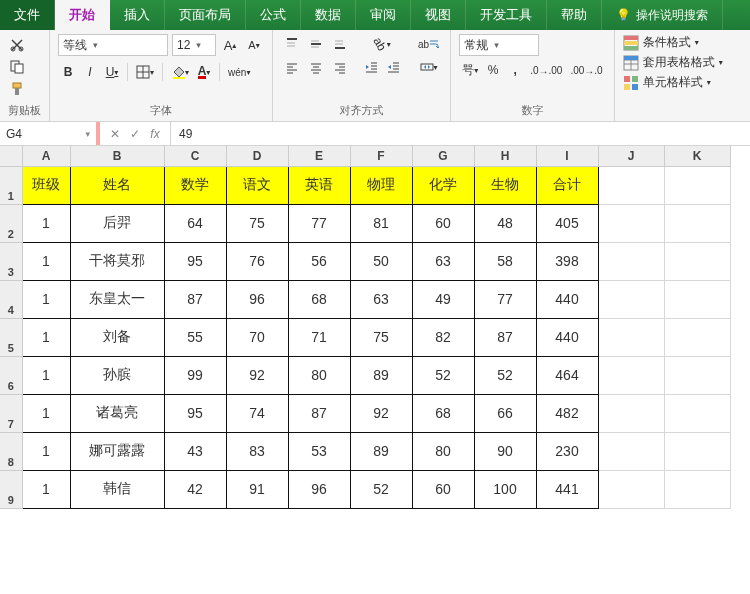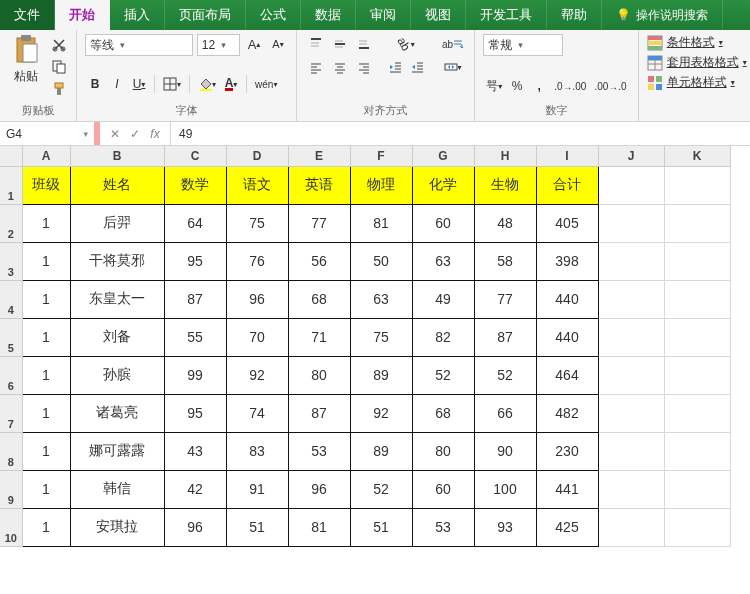--- a/index.html
+++ b/index.html
@@ -11,34 +11,34 @@
 .tab.tell{font-size:12px;opacity:0.95;}
 .tab.tell .bulb{margin-right:5px;}
 .ribbon{display:flex;background:#f5f5f5;border-bottom:1px solid #d4d4d4;height:92px;}
 .group{border-right:1px solid #d4d4d4;padding:4px 8px 0 8px;display:flex;flex-direction:column;justify-content:space-between;}
 .group-body{display:flex;align-items:flex-start;gap:6px;flex:1;}
 .group-label{text-align:center;font-size:11px;color:#666;padding:2px 0 3px;}
 .big-btn{display:flex;flex-direction:column;align-items:center;width:36px;cursor:pointer;}
 .big-btn svg{margin-bottom:2px;}
 .mini-col{display:flex;flex-direction:column;gap:4px;padding-top:2px;}
 .mini-btn{width:18px;height:18px;display:flex;align-items:center;justify-content:center;cursor:pointer;}
-.font-row1{display:flex;gap:4px;margin-bottom:18px;}
+.font-row1{display:flex;align-items:center;gap:4px;margin-bottom:6px;}
 .font-row2{display:flex;align-items:center;gap:2px;}
 .combo{background:#fff;border:1px solid #c6c6c6;height:22px;display:flex;align-items:center;padding:0 4px;font-size:12px;cursor:pointer;}
 .combo .arrow{margin-left:6px;font-size:9px;color:#666;}
 .icon-btn{min-width:20px;height:20px;display:flex;align-items:center;justify-content:center;cursor:pointer;border:1px solid transparent;padding:0 2px;}
 .sep{width:1px;height:18px;background:#d4d4d4;margin:0 3px;}
 .align-grid{display:grid;grid-template-columns:repeat(3,22px);grid-template-rows:repeat(2,22px);gap:2px;}
 .align-extra{display:flex;flex-direction:column;gap:3px;margin-left:4px;}
-.num-col{display:flex;flex-direction:column;gap:20px;}
+.num-col{display:flex;flex-direction:column;gap:4px;}
 .num-row{display:flex;gap:2px;}
 .styles-col{display:flex;flex-direction:column;gap:3px;font-size:12px;}
 .style-row{display:flex;align-items:center;gap:4px;cursor:pointer;white-space:nowrap;}
 .formula-bar{display:flex;align-items:center;height:24px;border-bottom:1px solid #d4d4d4;background:#fff;}
-.name-box{width:100px;border-right:6px solid #fca5a5;padding:0 6px;height:100%;display:flex;align-items:center;justify-content:space-between;}
+.name-box{width:100px;border-right:4px solid #fca5a5;padding:0 6px;height:100%;display:flex;align-items:center;justify-content:space-between;}
 .name-box .arrow{font-size:9px;color:#888;}
 .fb-btns{display:flex;align-items:center;gap:2px;padding:0 6px;border-right:1px solid #d4d4d4;height:100%;}
 .fb-btn{width:18px;height:18px;display:flex;align-items:center;justify-content:center;color:#888;}
 .fb-input{flex:1;padding:0 8px;}
 .sheet{position:relative;}
 table{border-collapse:collapse;table-layout:fixed;}
 .corner{width:22px;height:20px;background:#eee;border:1px solid #ccc;border-top:none;border-left:none;}
 .colh{height:20px;background:#eee;border:1px solid #ccc;border-top:none;text-align:center;font-size:12px;color:#444;}
 .rowh{width:22px;background:#eee;border:1px solid #ccc;border-left:none;text-align:center;font-size:11px;color:#444;vertical-align:bottom;padding-bottom:2px;}
 .cell{border:1px solid #111;text-align:center;height:38px;font-size:14px;}
@@ -63,28 +63,20 @@
   <div class="tab tell">
       <span class="bulb">💡</span>
       <span>操作说明搜索</span>
     </div>
 </div>
 
 <div class="ribbon">
 
   <div class="group">
     <div class="group-body">
-      <div class="big-btn">
-        <svg width="28" height="32">
-            <rect x="5" y="4" width="18" height="24" fill="#d9a24a" stroke="#a3762e"></rect>
-            <rect x="9" y="1" width="10" height="6" rx="1" fill="#888"></rect>
-            <rect x="11" y="10" width="14" height="18" fill="#fff" stroke="#888"></rect>
-          </svg>
-        <span>粘贴</span>
-      </div>
       <div class="mini-col">
         <div class="mini-btn">
             <svg width="14" height="14">
               <path d="M2 2 L12 12 M12 2 L2 12" stroke="#444" stroke-width="1.5"></path>
               <circle cx="3" cy="11" r="2" fill="none" stroke="#444"></circle>
               <circle cx="11" cy="11" r="2" fill="none" stroke="#444"></circle>
             </svg>
           </div>
         <div class="mini-btn">
             <svg width="14" height="14">
@@ -268,21 +260,21 @@
           </div>
         <div class="icon-btn">
             <span style="font-size:10px;">.00→.0</span>
           </div>
       </div>
     </div>
     <div class="group-label">数字</div>
   </div>
 
   <div class="group" style="border-right:none;">
-    <div class="styles-col" style="flex:1;text-decoration:underline;">
+    <div class="styles-col" style="flex:1;">
       <div class="style-row">
           <svg width="16" height="16">
             <rect x="1" y="1" width="14" height="14" fill="none" stroke="#888"></rect>
             <rect x="1" y="1" width="14" height="4" fill="#e27474"></rect>
             <rect x="1" y="6" width="14" height="4" fill="#f4d35e"></rect>
             <rect x="1" y="11" width="14" height="4" fill="#7fb77e"></rect>
           </svg>
           <span>条件格式</span>
           <span style="font-size:8px;">▾</span>
         </div>
@@ -480,29 +472,15 @@
           <td class="cell">42</td>
           <td class="cell">91</td>
           <td class="cell">96</td>
           <td class="cell">52</td>
           <td class="cell">60</td>
           <td class="cell">100</td>
           <td class="cell">441</td>
           <td class="plain"></td>
           <td class="plain"></td>
         </tr>
-        <tr>
-          <th class="rowh">10</th>
-          <td class="cell">1</td>
-          <td class="cell">安琪拉</td>
-          <td class="cell">96</td>
-          <td class="cell">51</td>
-          <td class="cell">81</td>
-          <td class="cell">51</td>
-          <td class="cell">53</td>
-          <td class="cell">93</td>
-          <td class="cell">425</td>
-          <td class="plain"></td>
-          <td class="plain"></td>
-        </tr>
       </tbody>
     </table>
 </div>
 
 </body></html>

